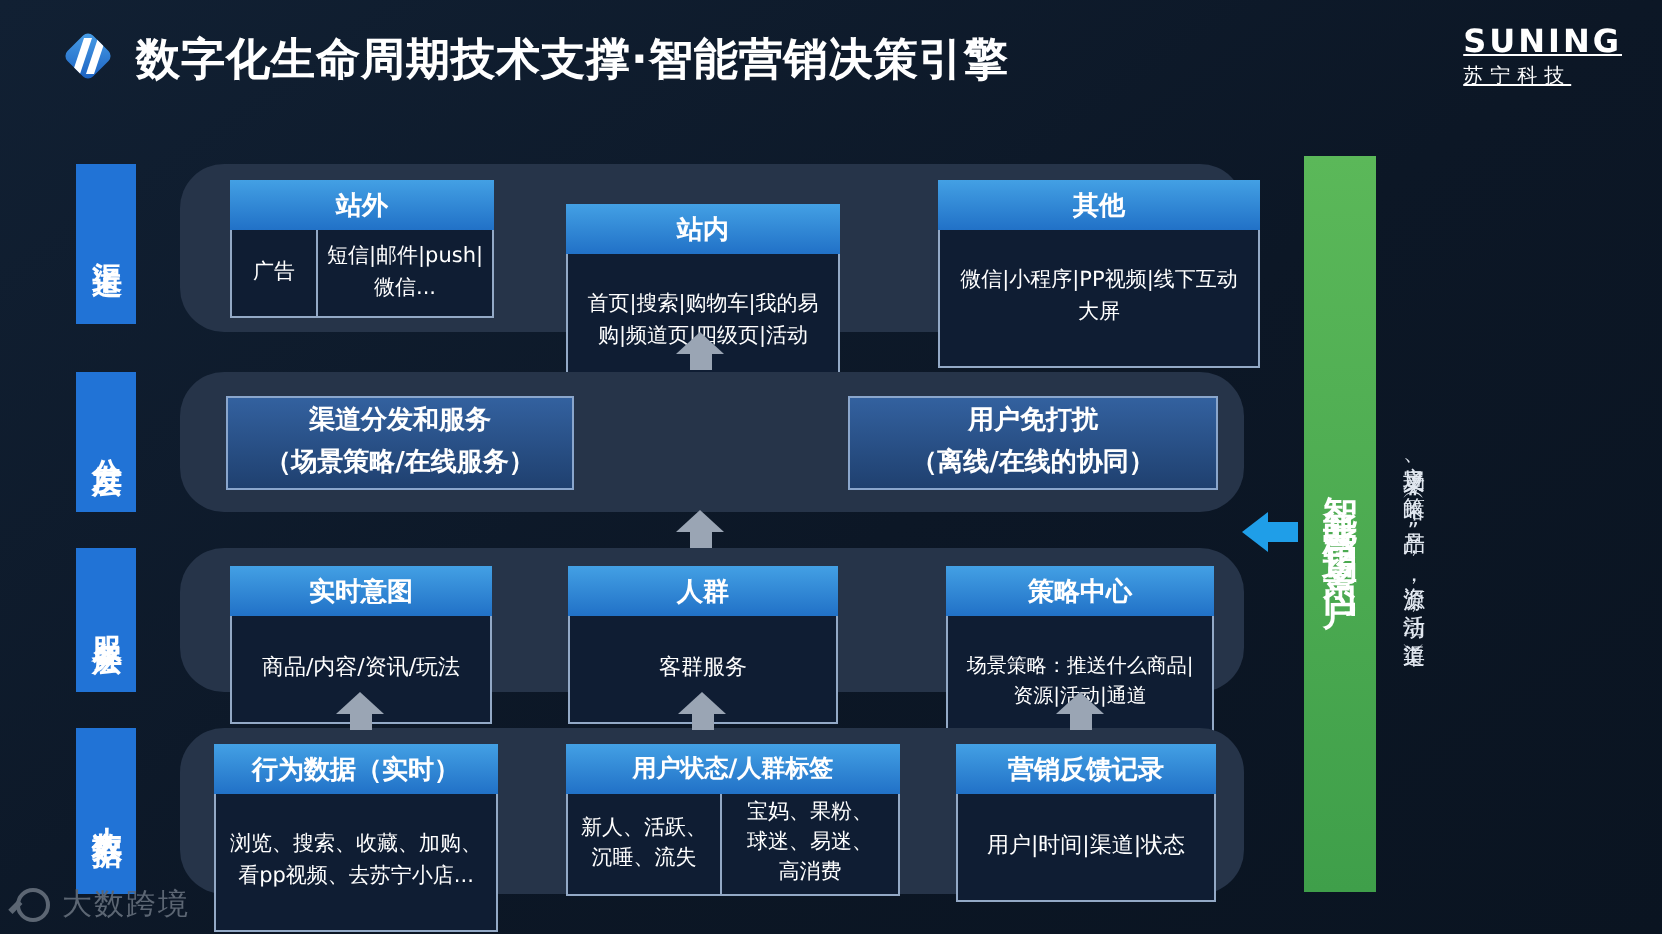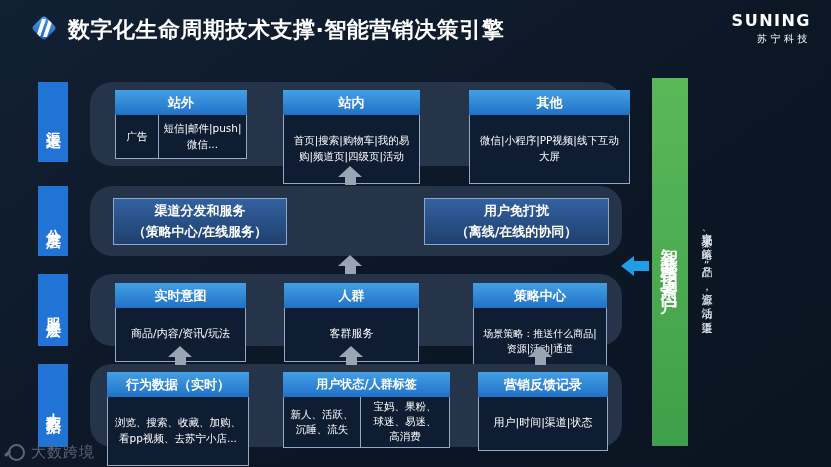--- a/index.html
+++ b/index.html
@@ -6,21 +6,21 @@
   html,body { background:#06090f; }
   .slide {
     position:relative; width:831px; height:467px; overflow:hidden;
     background:linear-gradient(145deg,#112033 0%,#0c1726 55%,#0a1421 100%);
     font-family:"DejaVu Sans","Liberation Sans",sans-serif;
     color:#ffffff;
   }
   
   .title-icon { position:absolute; left:27px; top:11px; width:34px; height:34px; }
   .page-title { position:absolute; left:68px; top:15px; font-size:22px; font-weight:700; letter-spacing:0.5px; }
-  .brand { position:absolute; right:20px; top:12px; text-align:right; line-height:1.1; }
+  .brand { position:absolute; right:20px; top:12px; line-height:1.1;text-decoration:underline; }
   .brand-en { font-size:16px; font-weight:700; letter-spacing:1.5px; }
   .brand-cn { font-size:10px; letter-spacing:3.5px; margin-top:3px; }
   
   .side-label { position:absolute; left:38px; width:30px; background:#2173d6;
                 display:flex; align-items:center; justify-content:center; }
   .side-label span { writing-mode:vertical-rl; text-orientation:upright;
                      font-size:15px; font-weight:700; letter-spacing:3px; }
   
   .panel { position:absolute; left:90px; width:532px; background:#263449;border-radius:22px; }
   
@@ -110,34 +110,34 @@
 
   <div class="panel" style="top:82px;height:84px">
     <div class="hbox" style="left:25px;top:8px;width:132px;height:69px">
       <div class="hb-header">站外</div>
       <div class="hb-body split">
         <div class="cell" style="flex:0 0 42px">广告</div>
         <div class="vdiv"></div>
         <div class="cell" style="flex:1">短信|邮件|push|微信...</div>
       </div>
     </div>
-    <div class="hbox" style="left:193px;top:8px;width:137px;height:58px">
+    <div class="hbox" style="left:193px;top:20px;width:137px;height:58px">
       <div class="hb-header">站内</div>
       <div class="hb-body">首页|搜索|购物车|我的易购|频道页|四级页|活动</div>
     </div>
     <div class="hbox" style="left:379px;top:8px;width:161px;height:69px">
       <div class="hb-header">其他</div>
       <div class="hb-body">微信|小程序|PP视频|线下互动大屏</div>
     </div>
   </div>
 
   <div class="panel" style="top:186px;height:70px">
     <div class="dbox" style="left:23px;top:12px;width:174px;height:47px">
       <div>渠道分发和服务</div>
-      <div>（策略中心/在线服务）</div>
+      <div>（场景策略/在线服务）</div>
     </div>
     <div class="dbox" style="left:334px;top:12px;width:185px;height:47px">
       <div>用户免打扰</div>
       <div>（离线/在线的协同）</div>
     </div>
   </div>
 
   <div class="panel" style="top:274px;height:72px">
     <div class="hbox" style="left:25px;top:9px;width:131px;height:54px">
       <div class="hb-header">实时意图</div>

